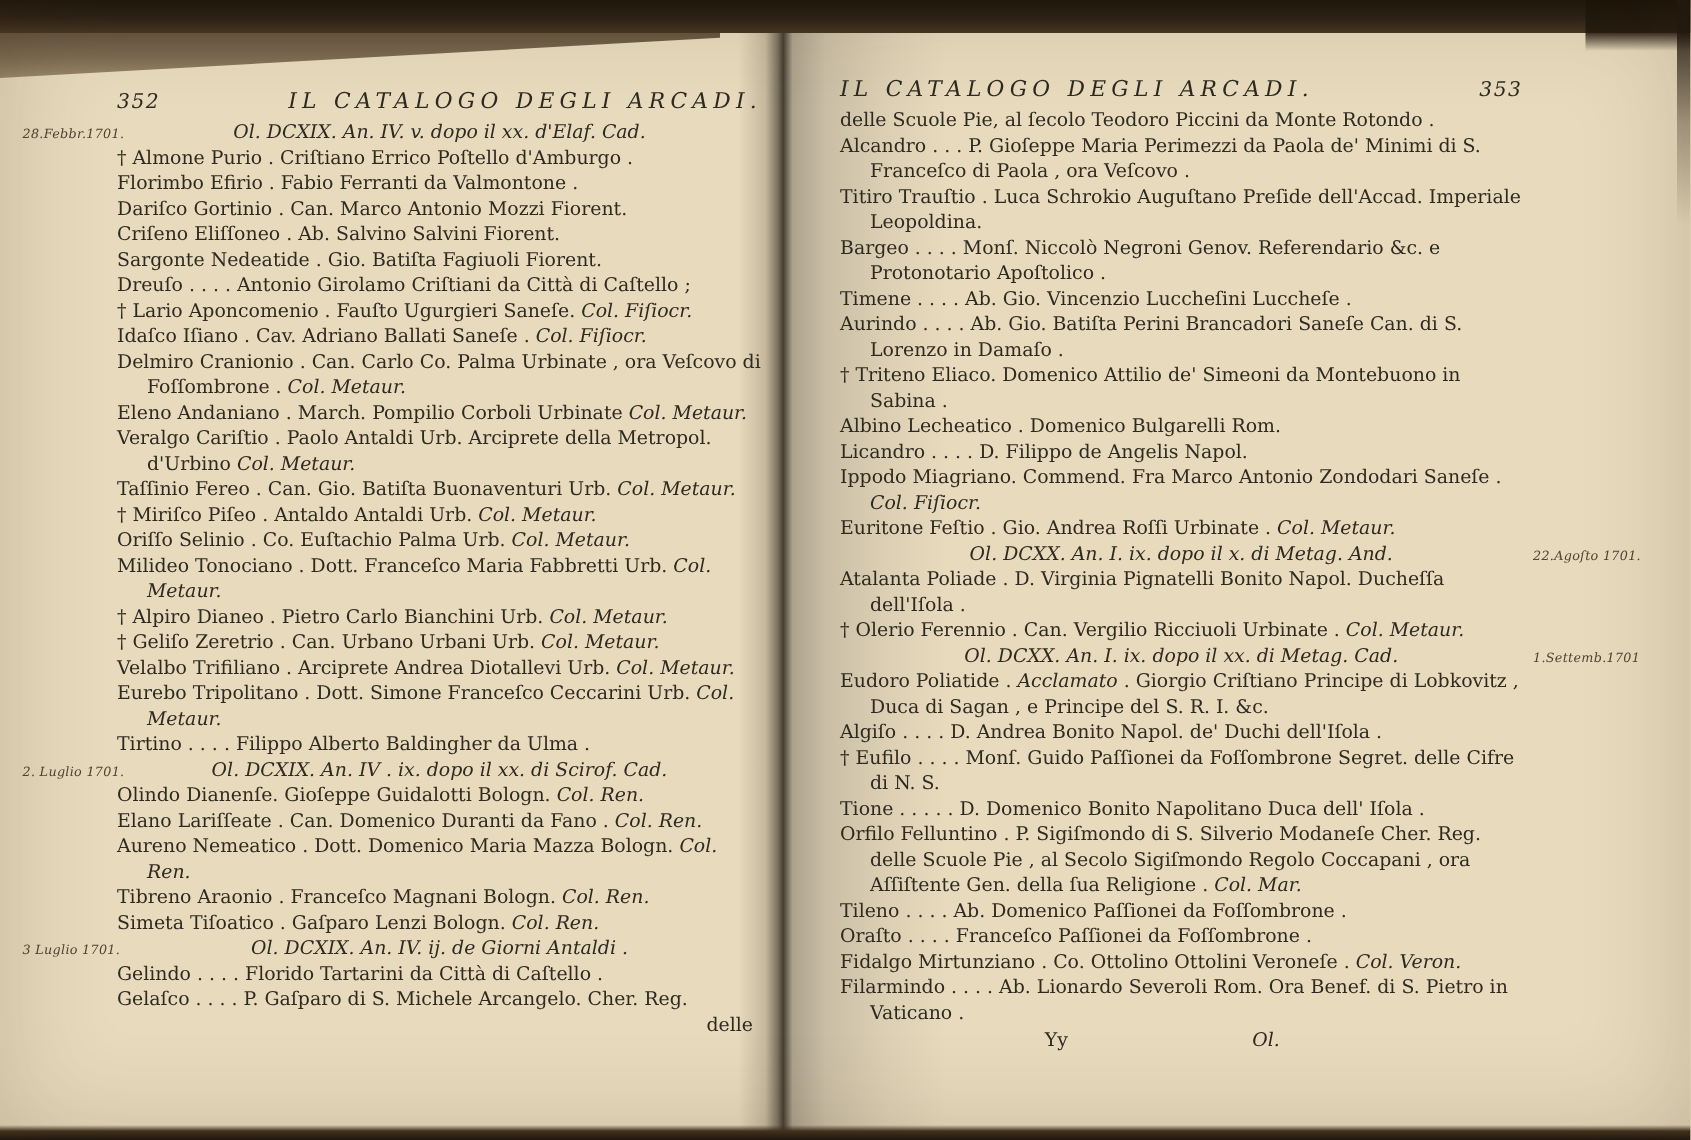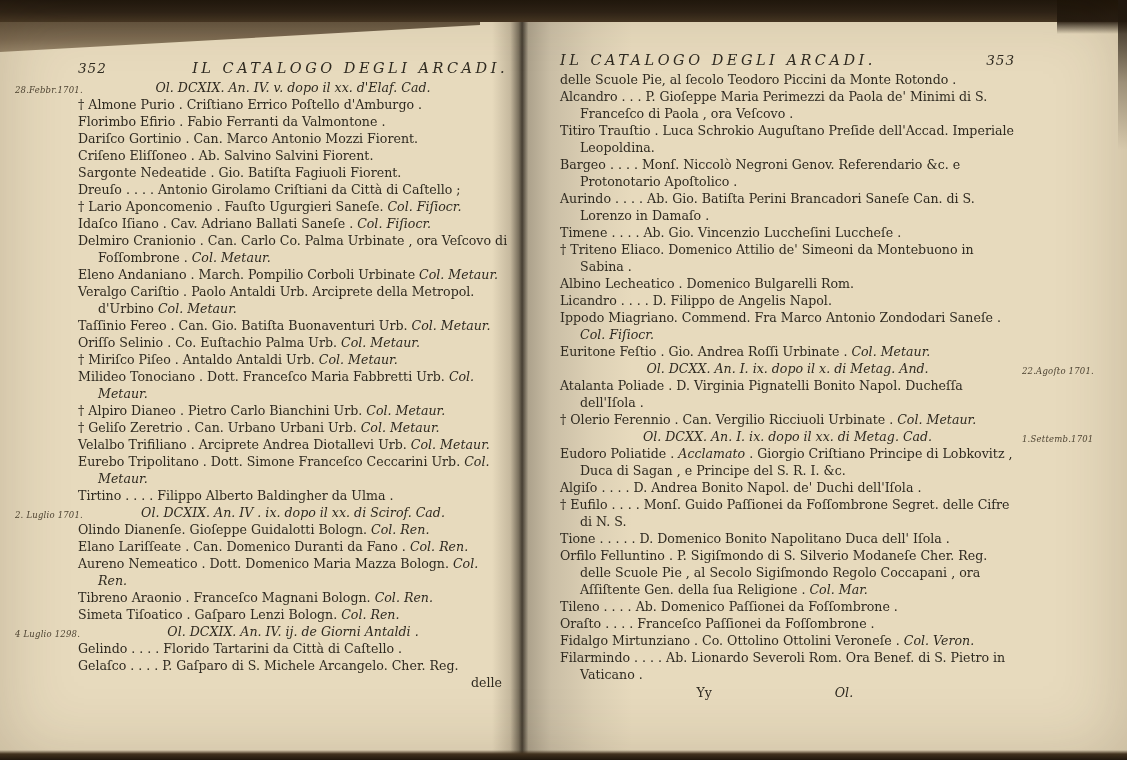--- a/index.html
+++ b/index.html
@@ -84,55 +84,55 @@
       <div class="line entry"><span>Dariſco Gortinio . Can. Marco Antonio Mozzi Fiorent.</span></div>
       <div class="line entry"><span>Criſeno Eliſſoneo . Ab. Salvino Salvini Fiorent.</span></div>
       <div class="line entry"><span>Sargonte Nedeatide . Gio. Batiſta Fagiuoli Fiorent.</span></div>
       <div class="line entry"><span>Dreuſo . . . . Antonio Girolamo Criſtiani da Città di Caſtello ;</span></div>
       <div class="line entry"><span>† Lario Aponcomenio . Fauſto Ugurgieri Saneſe. </span><span class="it">Col. Fiſiocr.</span></div>
       <div class="line entry"><span>Idaſco Iſiano . Cav. Adriano Ballati Saneſe . </span><span class="it">Col. Fiſiocr.</span></div>
       <div class="line entry"><span>Delmiro Cranionio . Can. Carlo Co. Palma Urbinate , ora Veſcovo di Foſſombrone . </span><span class="it">Col. Metaur.</span></div>
       <div class="line entry"><span>Eleno Andaniano . March. Pompilio Corboli Urbinate </span><span class="it">Col. Metaur.</span></div>
       <div class="line entry"><span>Veralgo Cariſtio . Paolo Antaldi Urb. Arciprete della Metropol. d'Urbino </span><span class="it">Col. Metaur.</span></div>
       <div class="line entry"><span>Taſſinio Fereo . Can. Gio. Batiſta Buonaventuri Urb. </span><span class="it">Col. Metaur.</span></div>
+      <div class="line entry"><span>† Miriſco Piſeo . Antaldo Antaldi Urb. </span><span class="it">Col. Metaur.</span></div>
       <div class="line entry"><span>Oriſſo Selinio . Co. Euſtachio Palma Urb. </span><span class="it">Col. Metaur.</span></div>
-      <div class="line entry"><span>† Miriſco Piſeo . Antaldo Antaldi Urb. </span><span class="it">Col. Metaur.</span></div>
       <div class="line entry"><span>Milideo Tonociano . Dott. Franceſco Maria Fabbretti Urb. </span><span class="it">Col. Metaur.</span></div>
       <div class="line entry"><span>† Alpiro Dianeo . Pietro Carlo Bianchini Urb. </span><span class="it">Col. Metaur.</span></div>
       <div class="line entry"><span>† Geliſo Zeretrio . Can. Urbano Urbani Urb. </span><span class="it">Col. Metaur.</span></div>
       <div class="line entry"><span>Velalbo Trifiliano . Arciprete Andrea Diotallevi Urb. </span><span class="it">Col. Metaur.</span></div>
       <div class="line entry"><span>Eurebo Tripolitano . Dott. Simone Franceſco Ceccarini Urb. </span><span class="it">Col. Metaur.</span></div>
       <div class="line entry"><span>Tirtino . . . . Filippo Alberto Baldingher da Ulma .</span></div>
       <div class="line olympiad"><span>Ol. DCXIX. An. IV . ix. dopo il xx. di Scirof. Cad.</span><span class="margin-note">2. Luglio 1701.</span></div>
       <div class="line entry"><span>Olindo Dianenſe. Gioſeppe Guidalotti Bologn. </span><span class="it">Col. Ren.</span></div>
       <div class="line entry"><span>Elano Lariſſeate . Can. Domenico Duranti da Fano . </span><span class="it">Col. Ren.</span></div>
       <div class="line entry"><span>Aureno Nemeatico . Dott. Domenico Maria Mazza Bologn. </span><span class="it">Col. Ren.</span></div>
       <div class="line entry"><span>Tibreno Araonio . Franceſco Magnani Bologn. </span><span class="it">Col. Ren.</span></div>
       <div class="line entry"><span>Simeta Tiſoatico . Gaſparo Lenzi Bologn. </span><span class="it">Col. Ren.</span></div>
-      <div class="line olympiad"><span>Ol. DCXIX. An. IV. ij. de Giorni Antaldi .</span><span class="margin-note">4 Luglio 1298.</span></div>
+      <div class="line olympiad"><span>Ol. DCXIX. An. IV. ij. de Giorni Antaldi .</span><span class="margin-note">3 Luglio 1701.</span></div>
       <div class="line entry"><span>Gelindo . . . . Florido Tartarini da Città di Caſtello .</span></div>
       <div class="line entry"><span>Gelaſco . . . . P. Gaſparo di S. Michele Arcangelo. Cher. Reg.</span></div>
     </div>
   <div class="catchword-row">
     <span>delle</span>
   </div>
 </div>
 
 <div class="page-text page-right">
   <div class="running-head">
     <span class="head-title">IL CATALOGO DEGLI ARCADI.</span>
     <span class="page-num">353</span>
   </div>
   <div>
       <div class="line continuation"><span>delle Scuole Pie, al ſecolo Teodoro Piccini da Monte Rotondo .</span></div>
       <div class="line entry"><span>Alcandro . . . P. Gioſeppe Maria Perimezzi da Paola de' Minimi di S. Franceſco di Paola , ora Veſcovo .</span></div>
       <div class="line entry"><span>Titiro Trauſtio . Luca Schrokio Auguſtano Preſide dell'Accad. Imperiale Leopoldina.</span></div>
       <div class="line entry"><span>Bargeo . . . . Monſ. Niccolò Negroni Genov. Referendario &amp;c. e Protonotario Apoſtolico .</span></div>
+      <div class="line entry"><span>Timene . . . . Ab. Gio. Vincenzio Luccheſini Luccheſe .</span></div>
       <div class="line entry"><span>Aurindo . . . . Ab. Gio. Batiſta Perini Brancadori Saneſe Can. di S. Lorenzo in Damaſo .</span></div>
-      <div class="line entry"><span>Timene . . . . Ab. Gio. Vincenzio Luccheſini Luccheſe .</span></div>
       <div class="line entry"><span>† Triteno Eliaco. Domenico Attilio de' Simeoni da Montebuono in Sabina .</span></div>
       <div class="line entry"><span>Albino Lecheatico . Domenico Bulgarelli Rom.</span></div>
       <div class="line entry"><span>Licandro . . . . D. Filippo de Angelis Napol.</span></div>
       <div class="line entry"><span>Ippodo Miagriano. Commend. Fra Marco Antonio Zondodari Saneſe . </span><span class="it">Col. Fiſiocr.</span></div>
       <div class="line entry"><span>Euritone Feſtio . Gio. Andrea Roſſi Urbinate . </span><span class="it">Col. Metaur.</span></div>
       <div class="line olympiad"><span>Ol. DCXX. An. I. ix. dopo il x. di Metag. And.</span><span class="margin-note">22.Agoſto 1701.</span></div>
       <div class="line entry"><span>Atalanta Poliade . D. Virginia Pignatelli Bonito Napol. Ducheſſa dell'Iſola .</span></div>
       <div class="line entry"><span>† Olerio Ferennio . Can. Vergilio Ricciuoli Urbinate . </span><span class="it">Col. Metaur.</span></div>
       <div class="line olympiad"><span>Ol. DCXX. An. I. ix. dopo il xx. di Metag. Cad.</span><span class="margin-note">1.Settemb.1701</span></div>
       <div class="line entry"><span>Eudoro Poliatide . </span><span class="it">Acclamato</span><span> . Giorgio Criſtiano Principe di Lobkovitz , Duca di Sagan , e Principe del S. R. I. &amp;c.</span></div>

